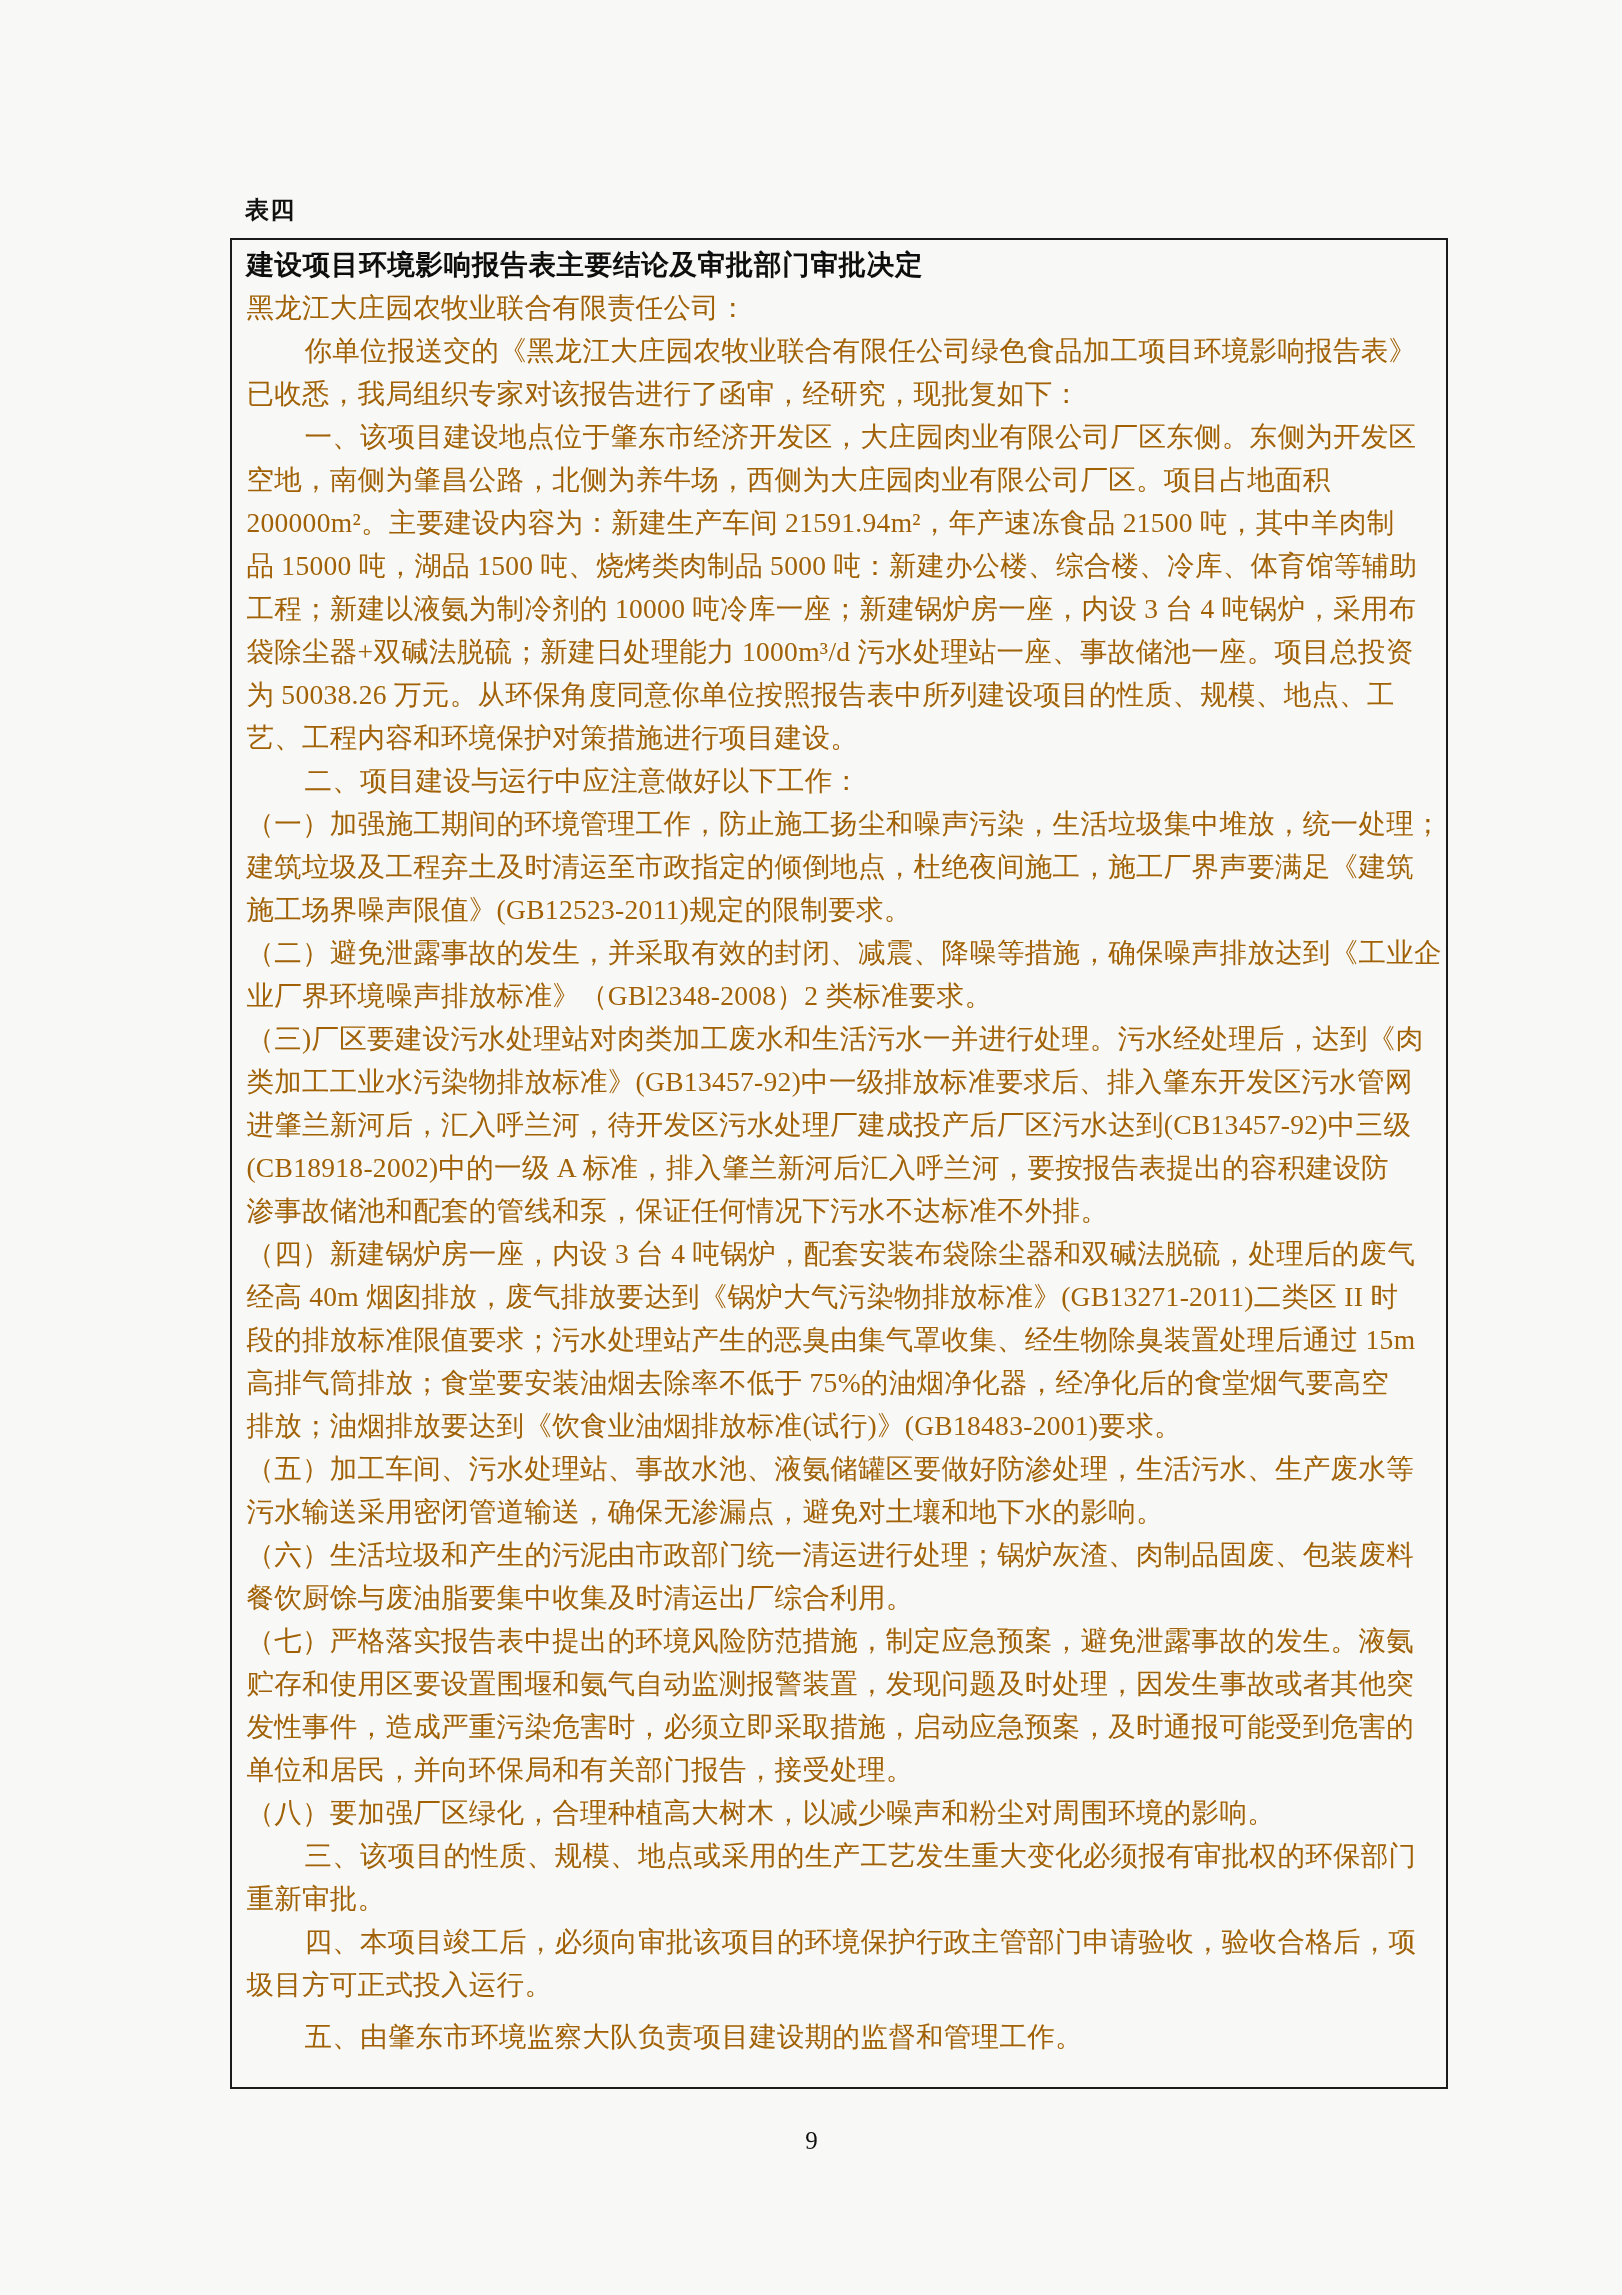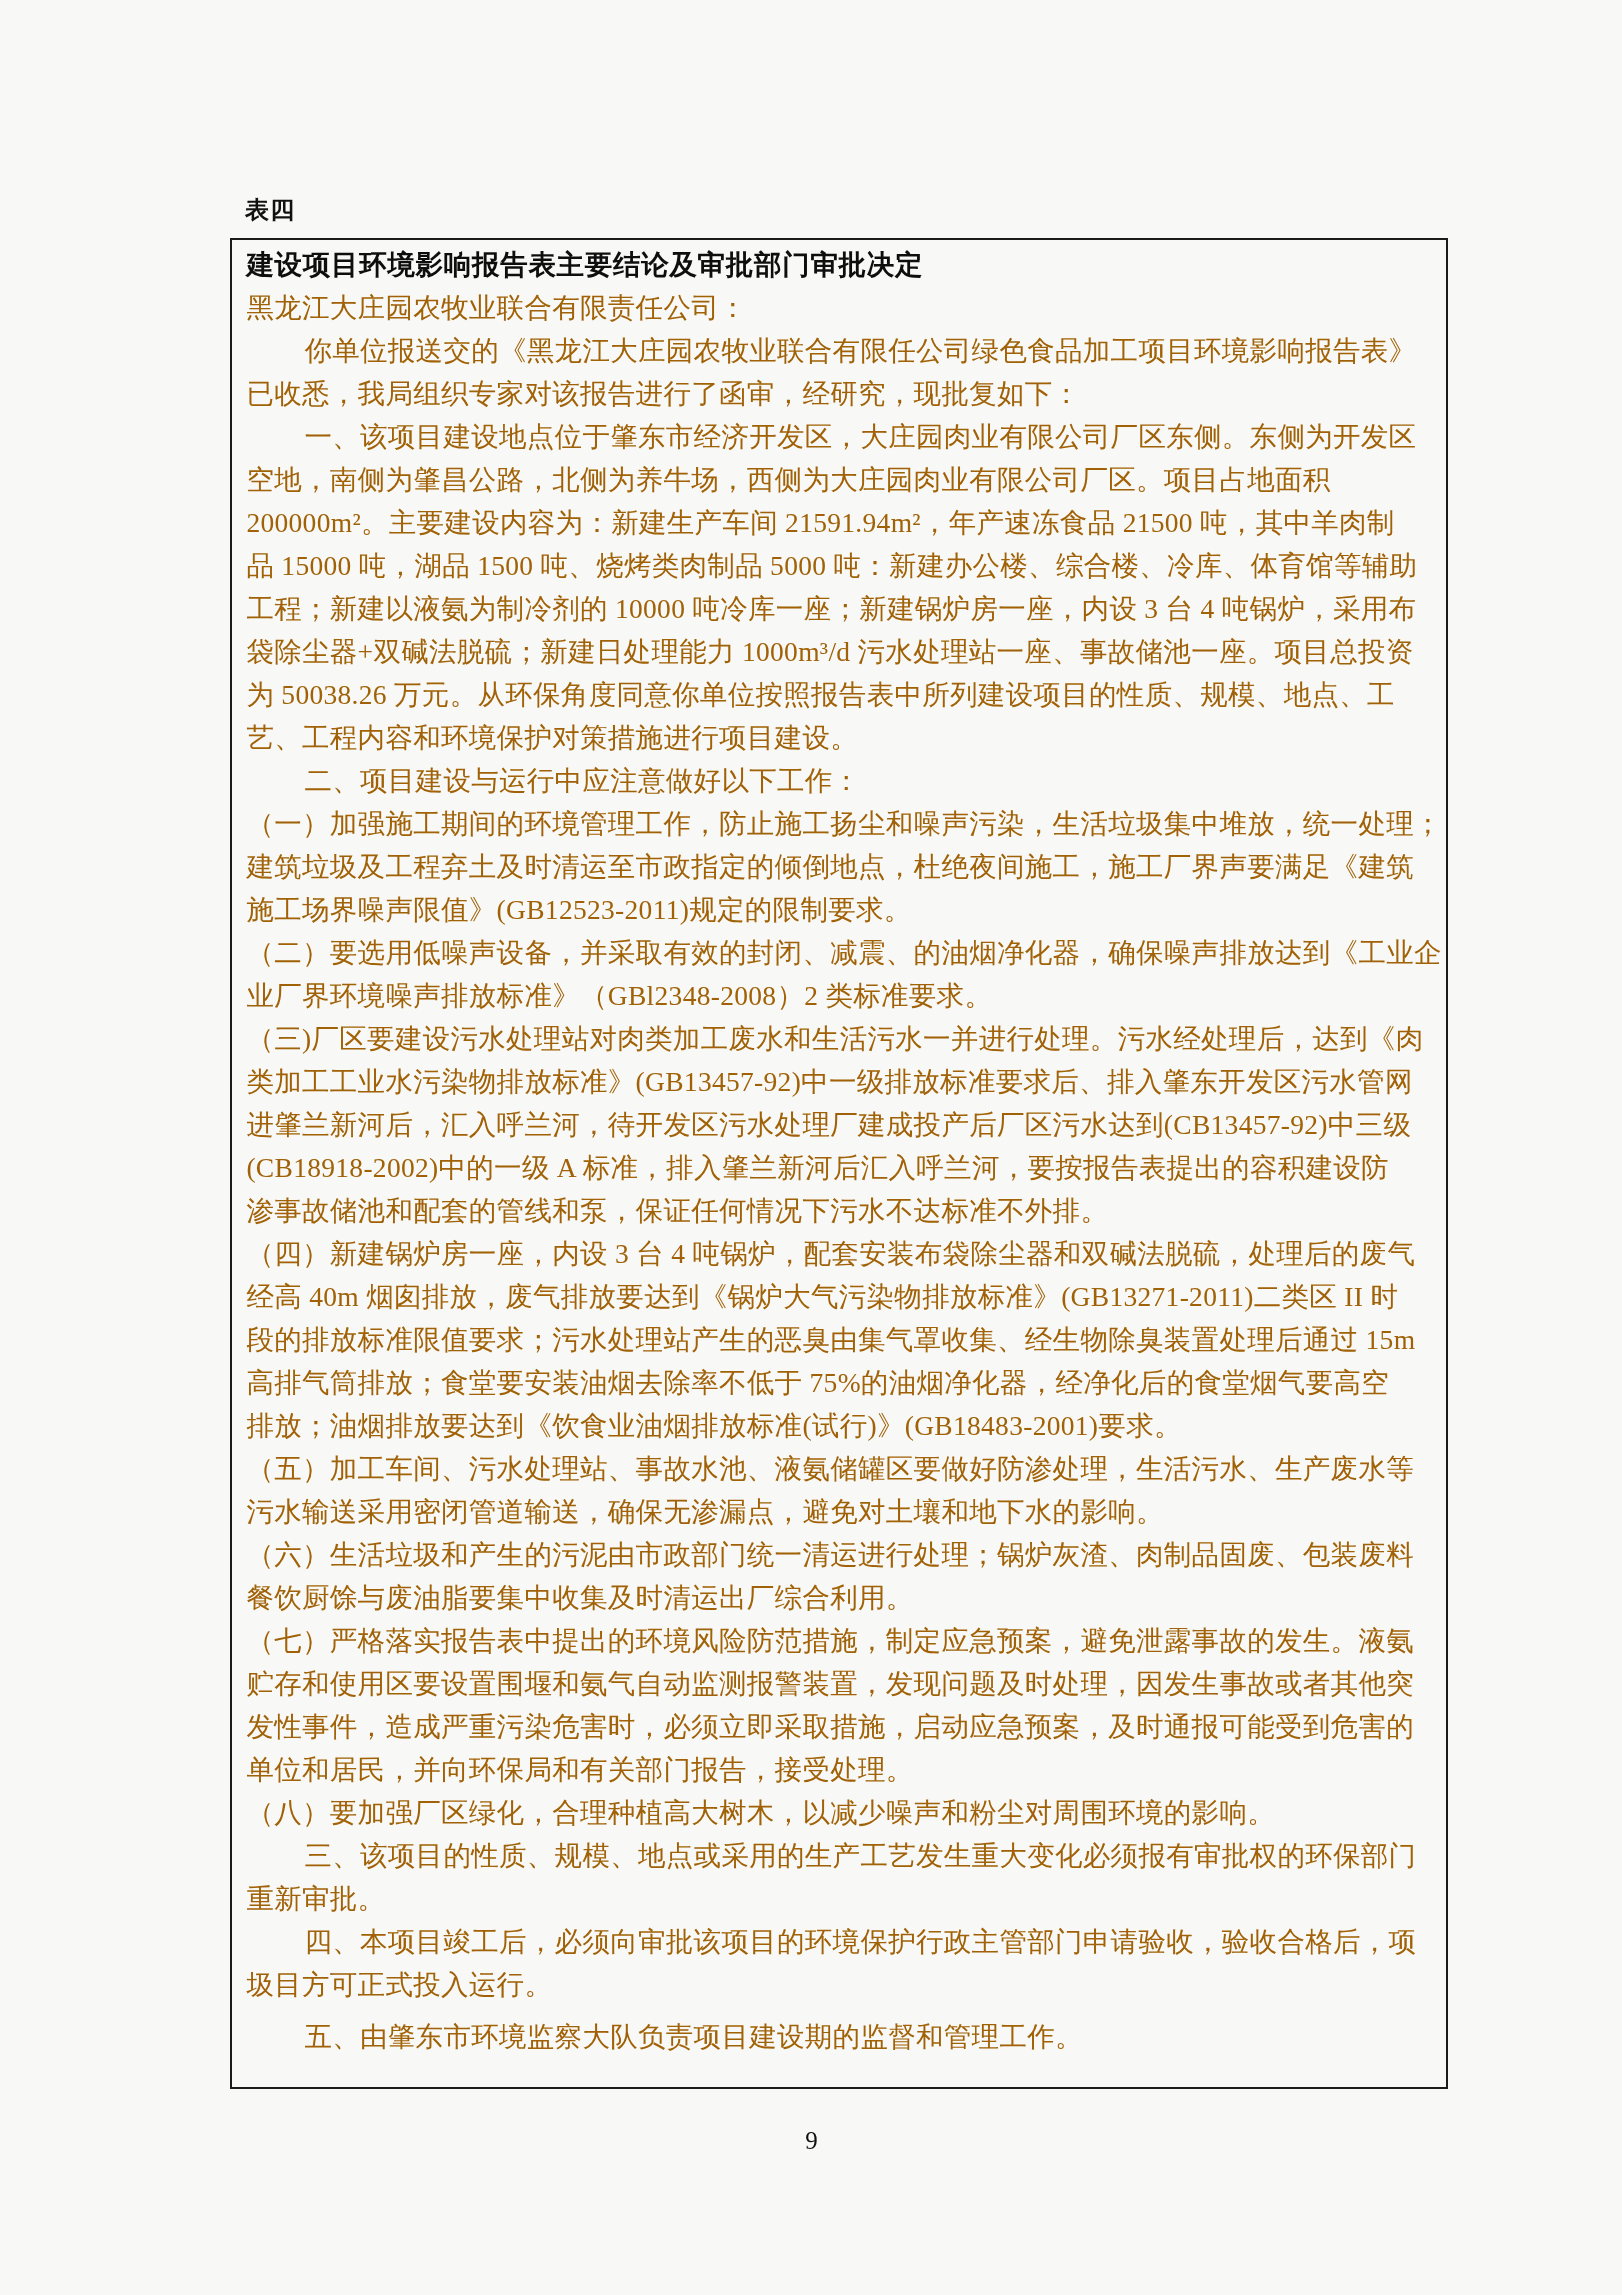--- a/index.html
+++ b/index.html
@@ -86,21 +86,21 @@
       <div class="line">200000m²。主要建设内容为：新建生产车间 21591.94m²，年产速冻食品 21500 吨，其中羊肉制</div>
       <div class="line">品 15000 吨，湖品 1500 吨、烧烤类肉制品 5000 吨：新建办公楼、综合楼、冷库、体育馆等辅助</div>
       <div class="line">工程；新建以液氨为制冷剂的 10000 吨冷库一座；新建锅炉房一座，内设 3 台 4 吨锅炉，采用布</div>
       <div class="line">袋除尘器+双碱法脱硫；新建日处理能力 1000m³/d 污水处理站一座、事故储池一座。项目总投资</div>
       <div class="line">为 50038.26 万元。从环保角度同意你单位按照报告表中所列建设项目的性质、规模、地点、工</div>
       <div class="line">艺、工程内容和环境保护对策措施进行项目建设。</div>
       <div class="line indent">二、项目建设与运行中应注意做好以下工作：</div>
       <div class="line">（一）加强施工期间的环境管理工作，防止施工扬尘和噪声污染，生活垃圾集中堆放，统一处理；</div>
       <div class="line">建筑垃圾及工程弃土及时清运至市政指定的倾倒地点，杜绝夜间施工，施工厂界声要满足《建筑</div>
       <div class="line">施工场界噪声限值》(GB12523-2011)规定的限制要求。</div>
-      <div class="line">（二）要选用低噪声设备，并采取有效的封闭、减震、的油烟净化器，确保噪声排放达到《工业企</div>
+      <div class="line">（二）避免泄露事故的发生，并采取有效的封闭、减震、降噪等措施，确保噪声排放达到《工业企</div>
       <div class="line">业厂界环境噪声排放标准》（GBl2348-2008）2 类标准要求。</div>
       <div class="line">（三)厂区要建设污水处理站对肉类加工废水和生活污水一并进行处理。污水经处理后，达到《肉</div>
       <div class="line">类加工工业水污染物排放标准》(GB13457-92)中一级排放标准要求后、排入肇东开发区污水管网</div>
       <div class="line">进肇兰新河后，汇入呼兰河，待开发区污水处理厂建成投产后厂区污水达到(CB13457-92)中三级</div>
       <div class="line">(CB18918-2002)中的一级 A 标准，排入肇兰新河后汇入呼兰河，要按报告表提出的容积建设防</div>
       <div class="line">渗事故储池和配套的管线和泵，保证任何情况下污水不达标准不外排。</div>
       <div class="line">（四）新建锅炉房一座，内设 3 台 4 吨锅炉，配套安装布袋除尘器和双碱法脱硫，处理后的废气</div>
       <div class="line">经高 40m 烟囱排放，废气排放要达到《锅炉大气污染物排放标准》(GB13271-2011)二类区 II 时</div>
       <div class="line">段的排放标准限值要求；污水处理站产生的恶臭由集气罩收集、经生物除臭装置处理后通过 15m</div>
       <div class="line">高排气筒排放；食堂要安装油烟去除率不低于 75%的油烟净化器，经净化后的食堂烟气要高空</div>

